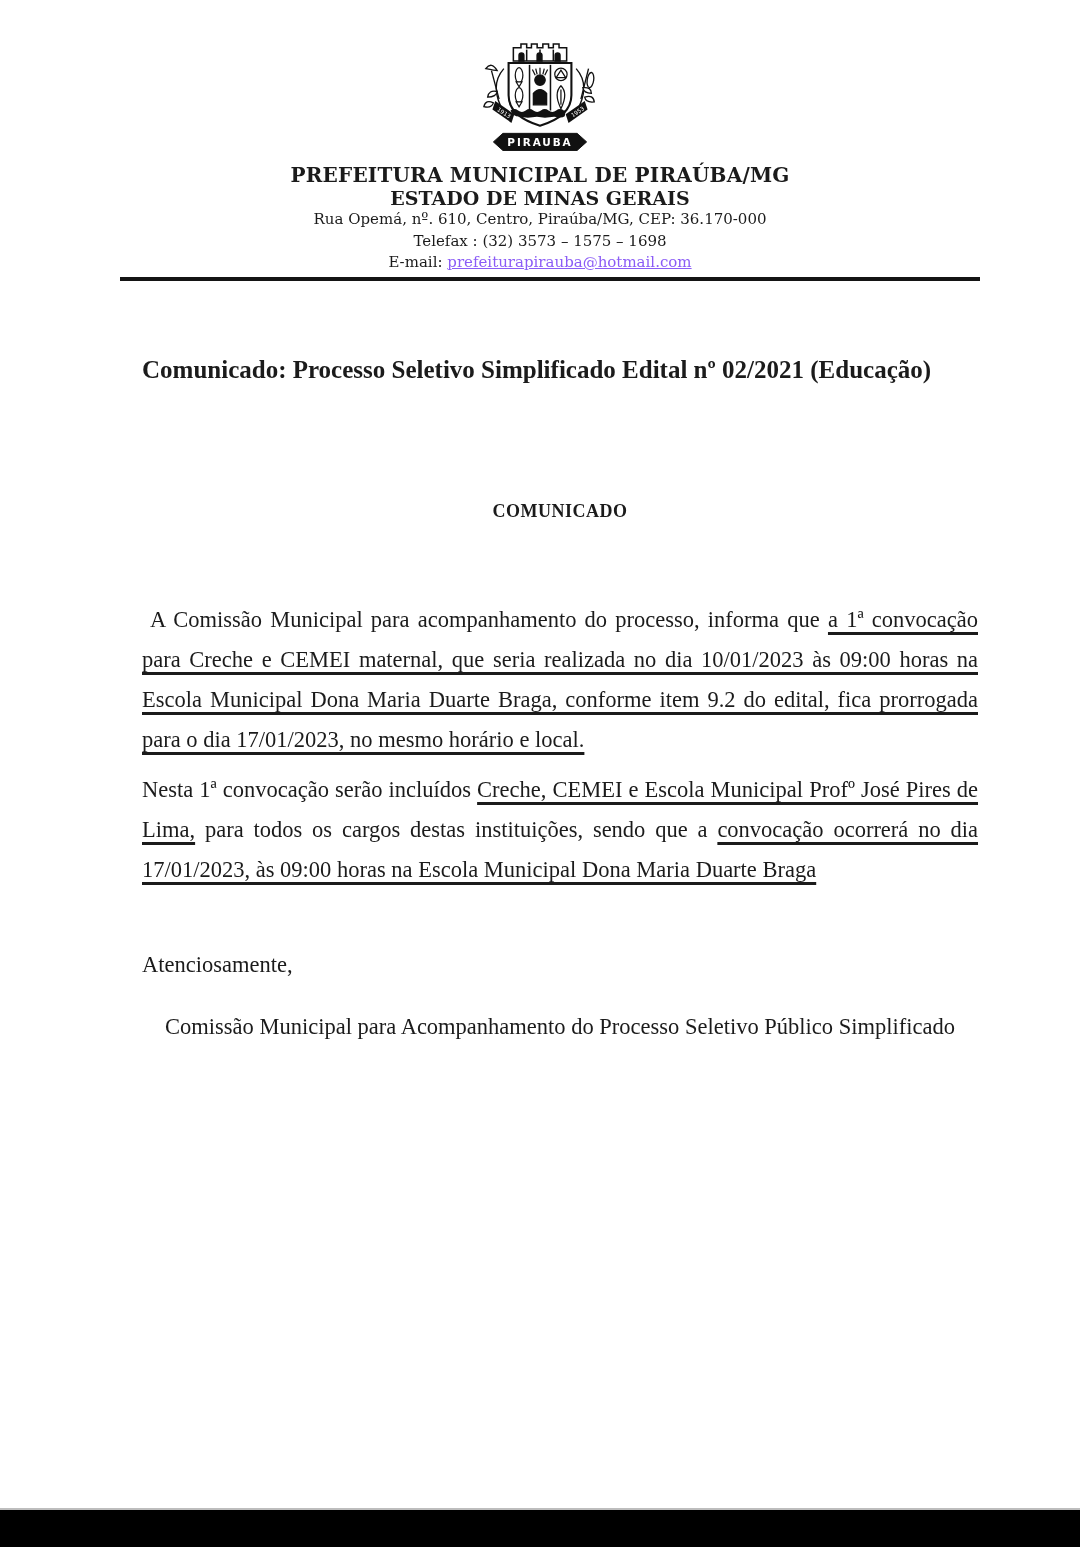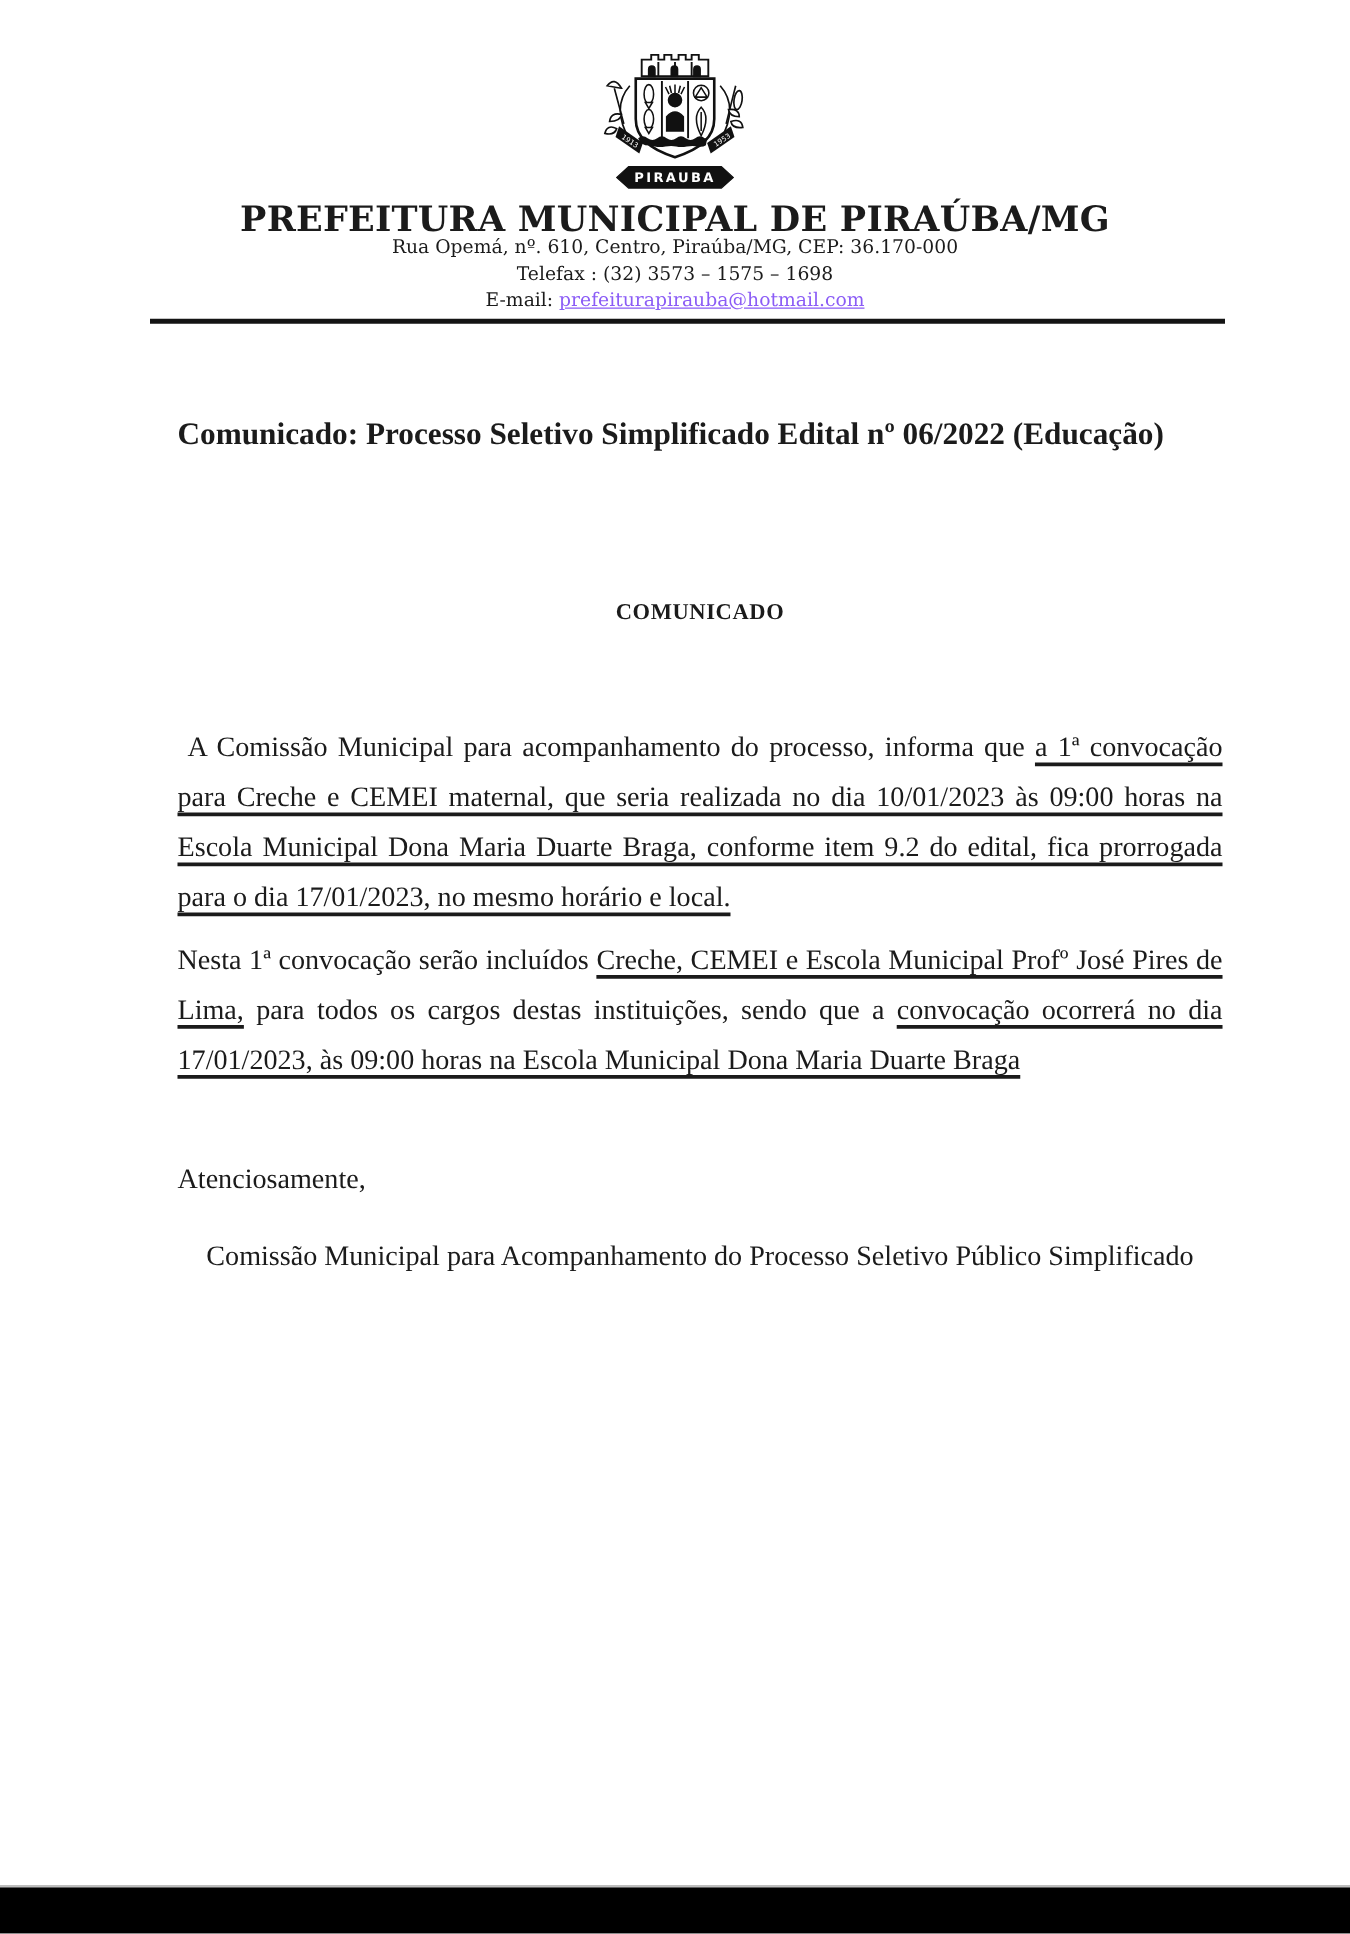--- a/index.html
+++ b/index.html
@@ -13,21 +13,21 @@
     overflow: hidden;
     font-family: "Liberation Serif", serif;
     color: #1b1b1b;
   }
   
   .letterhead { text-align: center; padding-top: 42px; }
   .crest { display: block; margin: 0 auto 4px auto; width: 166px; height: 118px; }
   .org-name {
     font-family: "DejaVu Serif", serif;
     font-weight: 700;
-    font-size: 28px;
+    font-size: 20px;
     line-height: 23px;
     letter-spacing: 0.2px;
   }
   .state-line {
     font-family: "DejaVu Serif", serif;
     font-weight: 700;
     font-size: 19px;
     line-height: 22px;
   }
   .address-line, .telefax-line, .email-line {
@@ -165,29 +165,30 @@
         </g>
 
         <g>
           <path d="M46 96 L124 96 L134 105 L124 114 L46 114 L36 105 Z" fill="#111" stroke="#111"></path>
           <text x="85" y="109" font-size="11" font-weight="bold" fill="#fff" text-anchor="middle" letter-spacing="2">PIRAUBA</text>
         </g>
       </svg>
     </div>
 
     <div class="org-name">PREFEITURA MUNICIPAL DE PIRAÚBA/MG</div>
+    <div class="state-line">ESTADO DE MINAS GERAIS</div>
     <div class="address-line">Rua Opemá, nº. 610, Centro, Piraúba/MG, CEP: 36.170-000</div>
     <div class="telefax-line">Telefax : (32) 3573 – 1575 – 1698</div>
     <div class="email-line"><span>E-mail: </span><a href="#">prefeiturapirauba@hotmail.com</a></div>
 
     <div class="header-rule"></div>
   </header>
 
   <main class="doc-body">
-    <h1 class="subject">Comunicado: Processo Seletivo Simplificado Edital nº 06/2022 (Educação)</h1>
+    <h1 class="subject">Comunicado: Processo Seletivo Simplificado Edital nº 02/2021 (Educação)</h1>
 
     <h2 class="main-heading">COMUNICADO</h2>
 
     <p class="para p1"><span class="seg-normal">A Comissão Municipal para acompanhamento do processo, informa que </span><span class="seg-bold-underline">a 1ª convocação para Creche e CEMEI maternal, que seria realizada no dia 10/01/2023 às 09:00 horas na Escola Municipal Dona Maria Duarte Braga, conforme item 9.2 do edital, fica prorrogada para o dia 17/01/2023, no mesmo horário e local.</span></p>
 
     <p class="para p2"><span class="seg-normal">Nesta 1ª convocação serão incluídos </span><span class="seg-bold-underline">Creche, CEMEI e Escola Municipal Profº José Pires de Lima,</span><span class="seg-normal"> para todos os cargos destas instituições, sendo que a </span><span class="seg-bold-underline">convocação ocorrerá no dia 17/01/2023, às 09:00 horas na Escola Municipal Dona Maria Duarte Braga</span></p>
 
     <p class="closing">Atenciosamente,</p>
 
     <p class="signature">Comissão Municipal para Acompanhamento do Processo Seletivo Público Simplificado</p>

